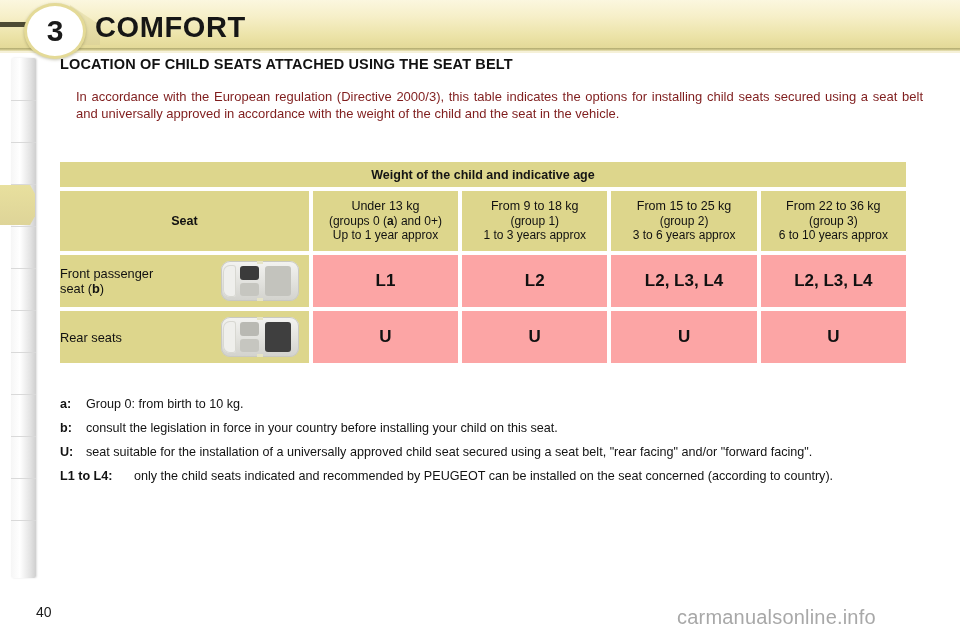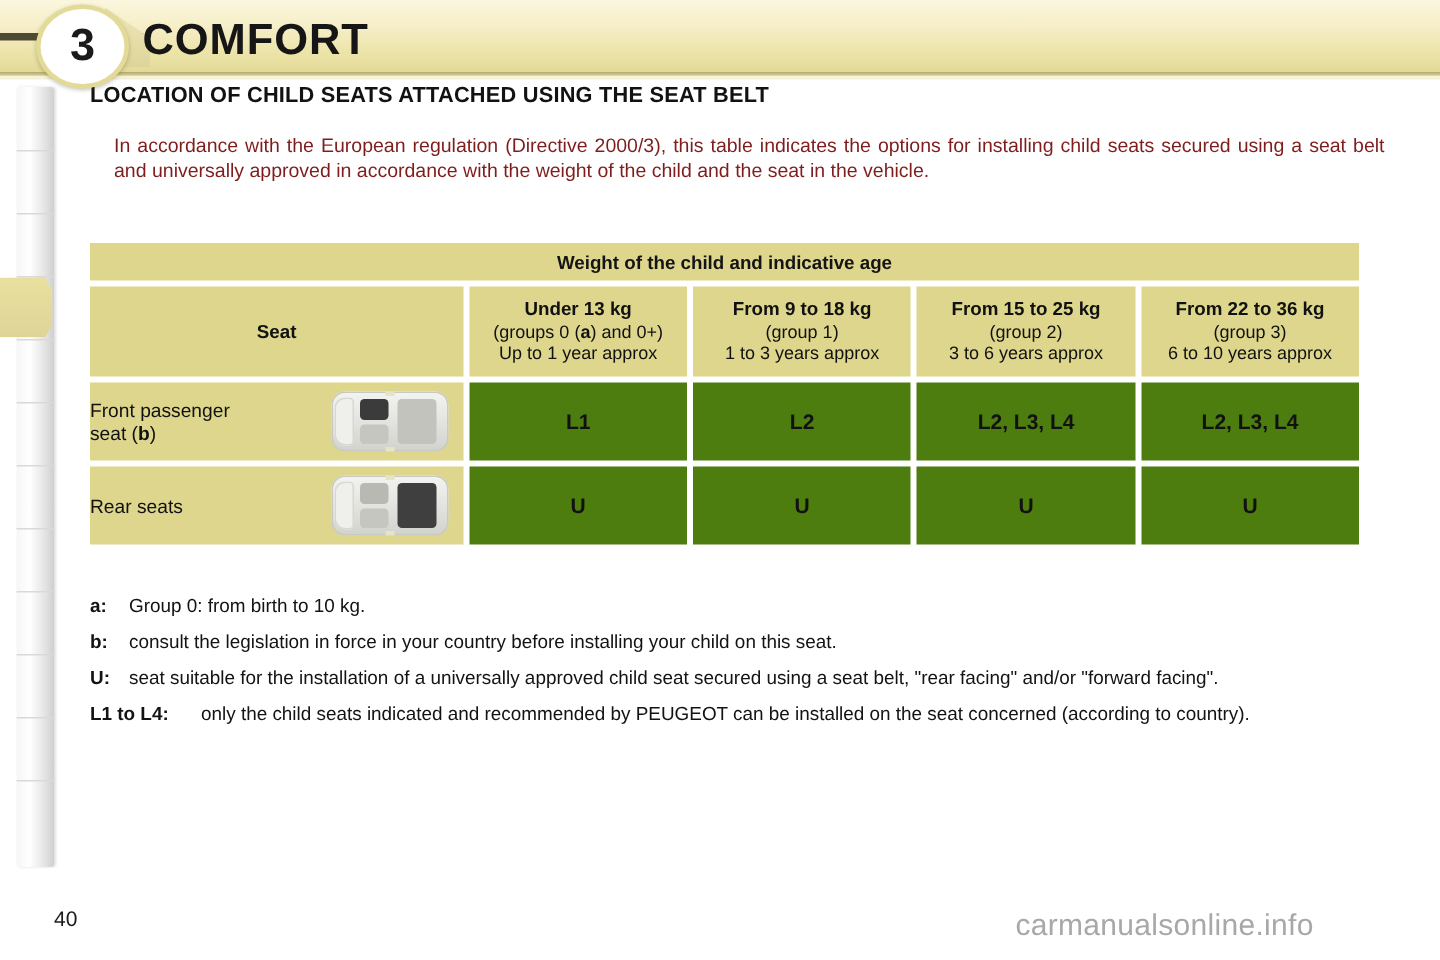--- a/index.html
+++ b/index.html
@@ -162,39 +162,39 @@
   }
   .cell-grp {
     width: 146px;
     height: 60px;
     margin-left: 4px;
     flex-direction: column;
     line-height: 14.5px;
     font-size: 12px;
   }
   .cell-grp .g-main {
-    font-weight: bold;
+    font-weight: normal;
     font-size: 12.5px;
   }
   .body-row .cell-label {
     width: 250px;
     height: 52px;
     background: #ddd68c;
     justify-content: flex-start;
     position: relative;
     font-size: 12.8px;
     text-align: left;
   }
   .body-row .cell-val {
     width: 146px;
     height: 52px;
     margin-left: 4px;
-    background: #4d7c0f;
-    font-weight: bold;
-    font-size: 14px;
+    background: #fca5a5;
+    font-weight: bold;
+    font-size: 17px;
   }
 
   
   .car-pic {
     position: absolute;
     right: 10px;
     top: 6px;
     width: 78px;
     height: 40px;
     border-radius: 9px;

